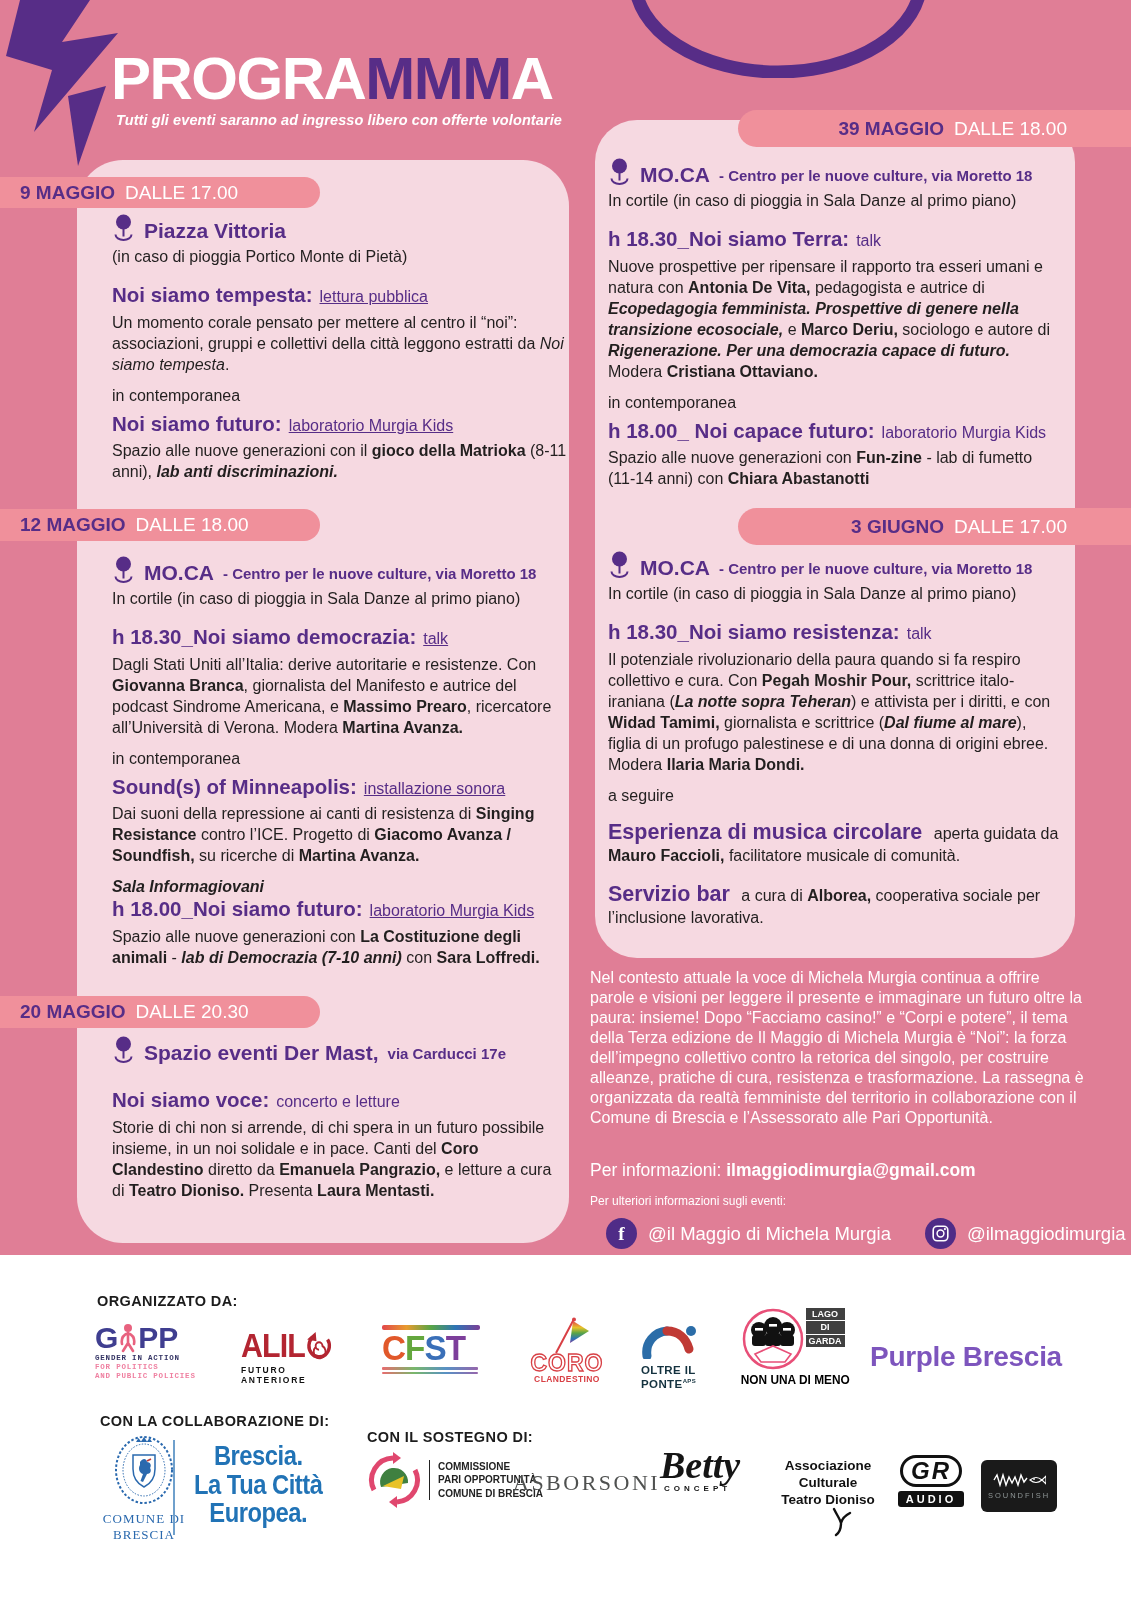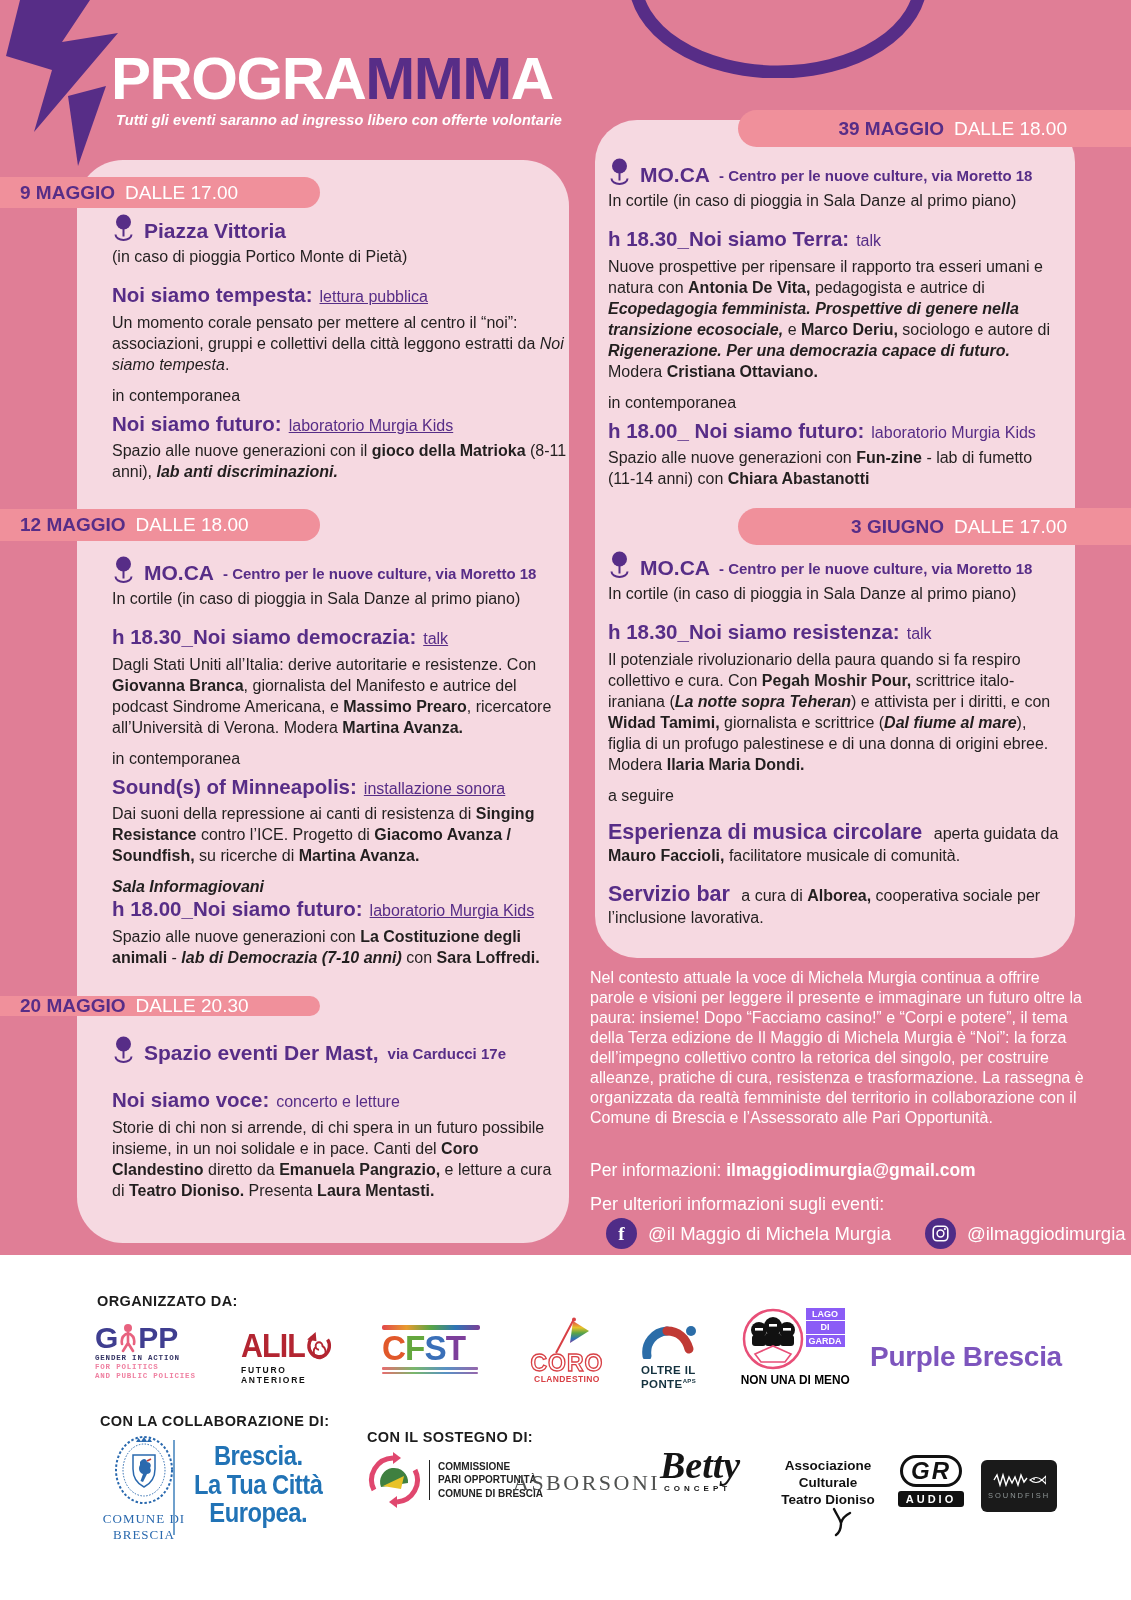--- a/index.html
+++ b/index.html
@@ -46,21 +46,21 @@
   .sala{font-size:16px;font-weight:700;font-style:italic;margin:10px 0 2px;}
   .inline-event{font-size:16px;line-height:22px;margin:16px 0 0;}
   .inline-title{font-size:21.5px;font-weight:800;color:var(--purple);margin-right:7px;}
   span.b{font-weight:700;}
   span.i{font-style:italic;}
 
   .info{position:absolute;left:590px;top:968px;width:505px;height:300px;color:#fff;}
   .info-para{position:absolute;top:0;left:0;width:498px;font-size:16px;line-height:20px;margin:0;}
   .info-contact{position:absolute;top:192px;left:0;font-size:17.5px;}
   .info-contact .b{font-weight:800;}
-  .info-more{position:absolute;top:226px;left:0;font-size:18px;}
+  .info-more{position:absolute;top:226px;left:0;font-size:12px;}
   .social{position:absolute;top:250px;left:16px;display:flex;gap:34px;}
   .social-item{display:flex;align-items:center;gap:11px;font-size:18.5px;white-space:nowrap;}
   .s-icon{width:31px;height:31px;border-radius:50%;background:#4f2c87;display:flex;align-items:center;justify-content:center;color:#fff;flex:0 0 auto;}
   .s-icon .f{font-weight:800;font-size:19px;font-family:"Liberation Serif",serif;}
 
   .footer{position:absolute;left:0;top:1255px;width:1131px;height:345px;background:#fff;color:#1c1c1c;}
   .f-label{position:absolute;font-size:14.5px;font-weight:600;letter-spacing:.4px;color:#1c1c1c;}
   .logo{position:absolute;}
 
   .gapp{left:95px;top:68px;width:110px;}
@@ -82,21 +82,21 @@
   .coro{left:524px;top:62px;width:86px;text-align:center;}
   .coro-word{font-size:23px;font-weight:800;color:transparent;-webkit-text-stroke:1.3px #d84045;letter-spacing:1px;line-height:.9;margin-top:-6px;}
   .coro-sub{font-size:8.5px;font-weight:700;color:#d84045;letter-spacing:.4px;}
 
   .oltre{left:641px;top:68px;width:66px;text-align:left;}
   .oltre-text{font-size:11.5px;font-weight:800;color:#14323f;line-height:1.2;letter-spacing:.4px;margin-top:1px;}
   .oltre-text sup{font-size:6px;}
 
   .nudm{left:738px;top:52px;width:110px;text-align:center;}
   .nudm-top{display:flex;align-items:flex-start;justify-content:center;gap:2px;}
-  .nudm-blocks span{display:block;background:#8b5cf6;color:#fff;font-size:9px;font-weight:800;padding:1px 3px;margin:1px 0;line-height:1.15;}
+  .nudm-blocks span{display:block;background:#404040;color:#fff;font-size:9px;font-weight:800;padding:1px 3px;margin:1px 0;line-height:1.15;}
   .nudm-caption{font-size:12.5px;font-weight:800;color:#000;margin-top:2px;transform:scaleX(.95);white-space:nowrap;}
 
   .purple-brescia{left:870px;top:86px;font-size:28px;font-weight:700;color:var(--pbrescia);letter-spacing:-.3px;}
 
   .comune{left:84px;top:178px;width:120px;text-align:center;}
   .comune-text{font-family:"Liberation Serif",serif;font-size:13px;color:#2a69ae;letter-spacing:1px;line-height:1.25;margin-top:2px;}
   .blue-divider{position:absolute;left:173px;top:185px;width:2px;height:95px;background:#6fa0cc;}
   .brescia-citta{position:absolute;left:186px;top:186px;width:152px;text-align:center;color:#2173b6;font-weight:800;
     font-size:25px;line-height:26px;letter-spacing:-.5px;transform:scale(.95,1.1);transform-origin:left top;}
 
@@ -189,21 +189,21 @@
         <div class="event">
           <div class="event-head"><span class="event-title">Sound(s) of Minneapolis:</span><span class="event-tag u">installazione sonora</span></div>
           <div class="event-body"><span>Dai suoni della repressione ai canti di resistenza di </span><span class="b ">Singing Resistance</span><span> contro l’ICE. Progetto di </span><span class="b ">Giacomo Avanza / Soundfish,</span><span> su ricerche di </span><span class="b ">Martina Avanza.</span></div>
         </div>
         <div class="sala">Sala Informagiovani</div>
         <div class="event">
           <div class="event-head"><span class="event-title">h 18.00_Noi siamo futuro:</span><span class="event-tag u">laboratorio Murgia Kids</span></div>
           <div class="event-body"><span>Spazio alle nuove generazioni con </span><span class="b ">La Costituzione degli animali</span><span> - </span><span class="b i">lab di Democrazia (7-10 anni)</span><span> con </span><span class="b ">Sara Loffredi.</span></div>
         </div>
       </div>
-      <div class="band left" style="left: 0px; top: 996px; width: 320px; height: 20px;">
+      <div class="band left" style="left: 0px; top: 996px; width: 320px; height: 32px;">
         <span class="d">20 MAGGIO</span>
         <span class="t">DALLE 20.30</span>
       </div>
       <div class="section" style="left: 112px; top: 1036px; width: 455px;">
         <div class="venue-row">
           <svg class="pin" width="23" height="27" viewBox="0 0 23 27">
             <circle cx="11.5" cy="8" r="7.5" fill="#572d87"></circle>
             <path d="M11.5,15 L11.5,22.5" stroke="#572d87" stroke-width="2"></path>
             <path d="M3.5,20.5 A8,5.5 0 0 0 19.5,20.5" fill="none" stroke="#572d87" stroke-width="2"></path>
           </svg>
@@ -229,21 +229,21 @@
           <span class="venue-name">MO.CA</span>
           <span class="venue-detail"> - Centro per le nuove culture, via Moretto 18</span>
         </div>
         <div class="venue-note">In cortile (in caso di pioggia in Sala Danze al primo piano)</div>
         <div class="event">
           <div class="event-head"><span class="event-title">h 18.30_Noi siamo Terra:</span><span class="event-tag">talk</span></div>
           <div class="event-body"><span>Nuove prospettive per ripensare il rapporto tra esseri umani e natura con </span><span class="b ">Antonia De Vita,</span><span> pedagogista e autrice di </span><span class="b i">Ecopedagogia femminista. Prospettive di genere nella transizione ecosociale,</span><span> e </span><span class="b ">Marco Deriu,</span><span> sociologo e autore di </span><span class="b i">Rigenerazione. Per una democrazia capace di futuro.</span><span> Modera </span><span class="b ">Cristiana Ottaviano.</span></div>
         </div>
         <div class="plain">in contemporanea</div>
         <div class="event">
-          <div class="event-head"><span class="event-title">h 18.00_ Noi siamo futuro:</span><span class="event-tag">laboratorio Murgia Kids</span></div>
+          <div class="event-head"><span class="event-title">h 18.00_ Noi capace futuro:</span><span class="event-tag">laboratorio Murgia Kids</span></div>
           <div class="event-body"><span>Spazio alle nuove generazioni con </span><span class="b ">Fun-zine</span><span> - lab di fumetto (11-14 anni) con </span><span class="b ">Chiara Abastanotti</span></div>
         </div>
       </div>
       <div class="band right" style="left: 738px; top: 508px; width: 393px; height: 37px;">
         <span class="d">3 GIUGNO</span>
         <span class="t">DALLE 17.00</span>
       </div>
       <div class="section" style="left: 608px; top: 551px; width: 455px;">
         <div class="venue-row">
           <svg class="pin" width="23" height="27" viewBox="0 0 23 27">

